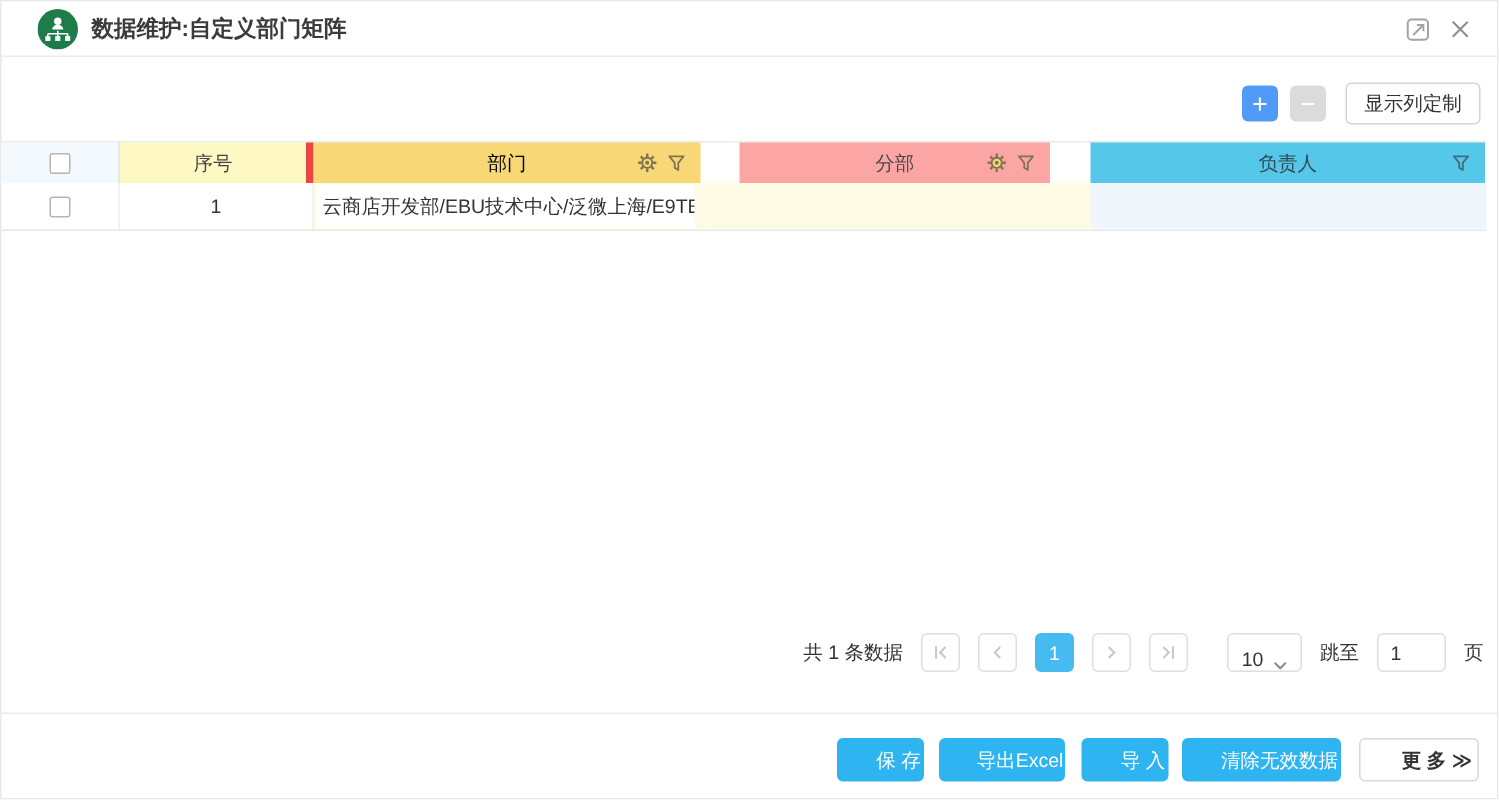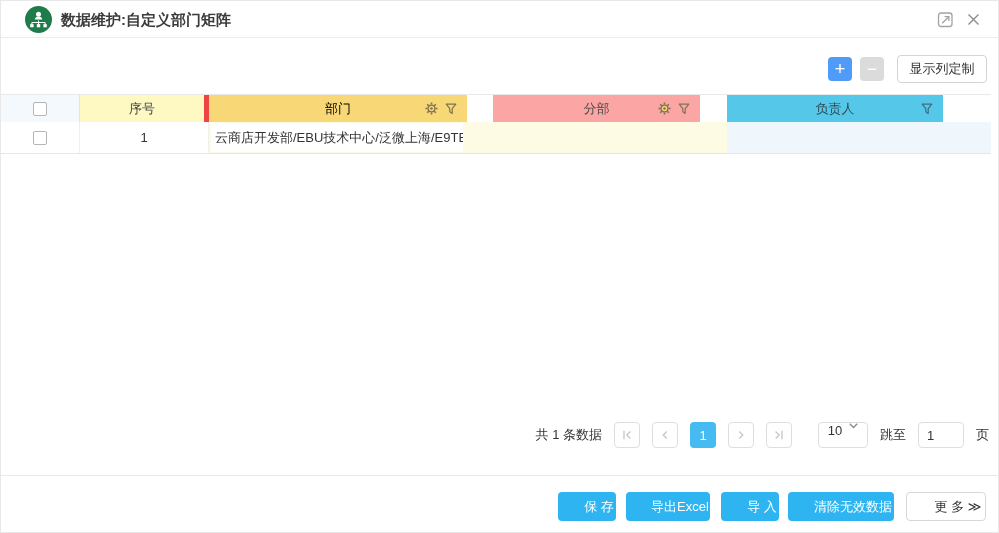--- a/index.html
+++ b/index.html
@@ -28,21 +28,21 @@
     background:#fff; border:1px solid #D4D4D4; border-radius:4px;
     font-size:13px; color:#333; display:flex; align-items:center; justify-content:center; cursor:pointer; }
   
   .thead { position:absolute; left:0; top:93px; width:990px; height:28px;
     border-top:1px solid #E9E9E9; background:#fff; }
   .cell { position:absolute; top:0; height:100%; display:flex; align-items:center; justify-content:center; font-size:13px; }
   .h-check { left:0; width:79px; background:#F3F9FD; border-right:1px solid #E4E4E4; }
   .h-seq   { left:79px; width:129px; background:#fef9c3; border-right:5px solid #ef4444; color:#444; }
   .h-dept  { left:208px; width:258px; background:#F8D876; color:#000000; }
   .h-branch{ left:492px; width:207px; background:#fca5a5; color:#4A4A4A; }
-  .h-owner { left:726px; width:216px; background:#55C7E8; color:#2F4A55; }
+  .h-owner { left:726px; width:263px; background:#55C7E8; color:#2F4A55; }
   .h-icons { position:absolute; right:10px; top:0; height:100%; display:flex; align-items:center; gap:7px; }
   .hicon { display:flex; cursor:pointer; }
   .trow { position:absolute; left:0; top:121px; width:990px; height:32px;
     background:#fff; border-bottom:1px solid #E6E6E6; }
   .r-check { left:0; width:79px; border-right:1px solid #EFEFEF; }
   .r-seq   { left:79px; width:129px; border-right:1px solid #EFEFEF; color:#333; }
   .r-dept  { left:208px; width:264px; background:#FDFBE3; justify-content:flex-start; }
   .r-branch{ left:472px; width:254px; background:#FDFBE3; }
   .r-owner { left:726px; width:264px; background:#EFF7FC; }
   .dept-input { position:absolute; left:2px; top:1px; bottom:1px; right:10px;
@@ -50,33 +50,33 @@
     white-space:nowrap; overflow:hidden; }
   .checkbox { width:14px; height:14px; background:#fff; border:1px solid #B5B5B5; border-radius:2px; cursor:pointer; }
   
   .pagination { position:absolute; top:420px; right:9px; height:28px;
     display:flex; align-items:center; gap:12px; font-size:13px; color:#333; }
   .pg-btn { width:26px; height:26px; border:1px solid #DEDEDE; border-radius:4px; background:#fff;
     display:flex; align-items:center; justify-content:center; cursor:pointer; }
   .pg-current { width:26px; height:26px; border-radius:4px; background:#45BBF1; color:#fff;
     display:flex; align-items:center; justify-content:center; font-size:13px; cursor:pointer; }
   .pg-select { margin-left:14px; width:50px; height:26px; border:1px solid #DEDEDE; border-radius:4px;
-    background:#fff; display:flex; align-items:flex-start; justify-content:center; gap:7px; cursor:pointer; }
+    background:#fff; display:flex; align-items:flex-end; justify-content:center; gap:7px; cursor:pointer; }
   .pg-input { width:46px; height:26px; border:1px solid #DEDEDE; border-radius:4px;
     font-size:13px; color:#333; padding-left:8px; font-family:inherit; outline:none; }
   
   .footer-divider { position:absolute; left:0; top:474px; width:100%; border-top:1px solid #E9E9E9; }
   .ft-btn { position:absolute; top:491px; height:29px; border:none; border-radius:4px;
     background:#2EB5F1; color:#fff; font-size:13px; font-family:inherit;
     display:flex; align-items:center; justify-content:center; cursor:pointer;padding-left:24px; }
   .ft-save   { left:557px; width:58px; }
   .ft-export { left:625px; width:84px; }
   .ft-import { left:720px; width:58px; }
   .ft-clear  { left:787px; width:106px; }
-  .ft-more   { left:905px; width:80px; background:#fff; color:#333; border:1px solid #D8D8D8; }
+  .ft-more   { left:905px; width:80px; background:#fff; color:#333; border:1px solid #D8D8D8;font-weight:bold; }
 </style>
 </head>
 <body>
 
 <div class="dialog">
 
   <div class="titlebar">
     <span class="brand-circle">
       <svg width="27" height="27" viewBox="0 0 27 27">
         <circle cx="13.5" cy="13.5" r="13.5" fill="#1E7C4B"></circle>

